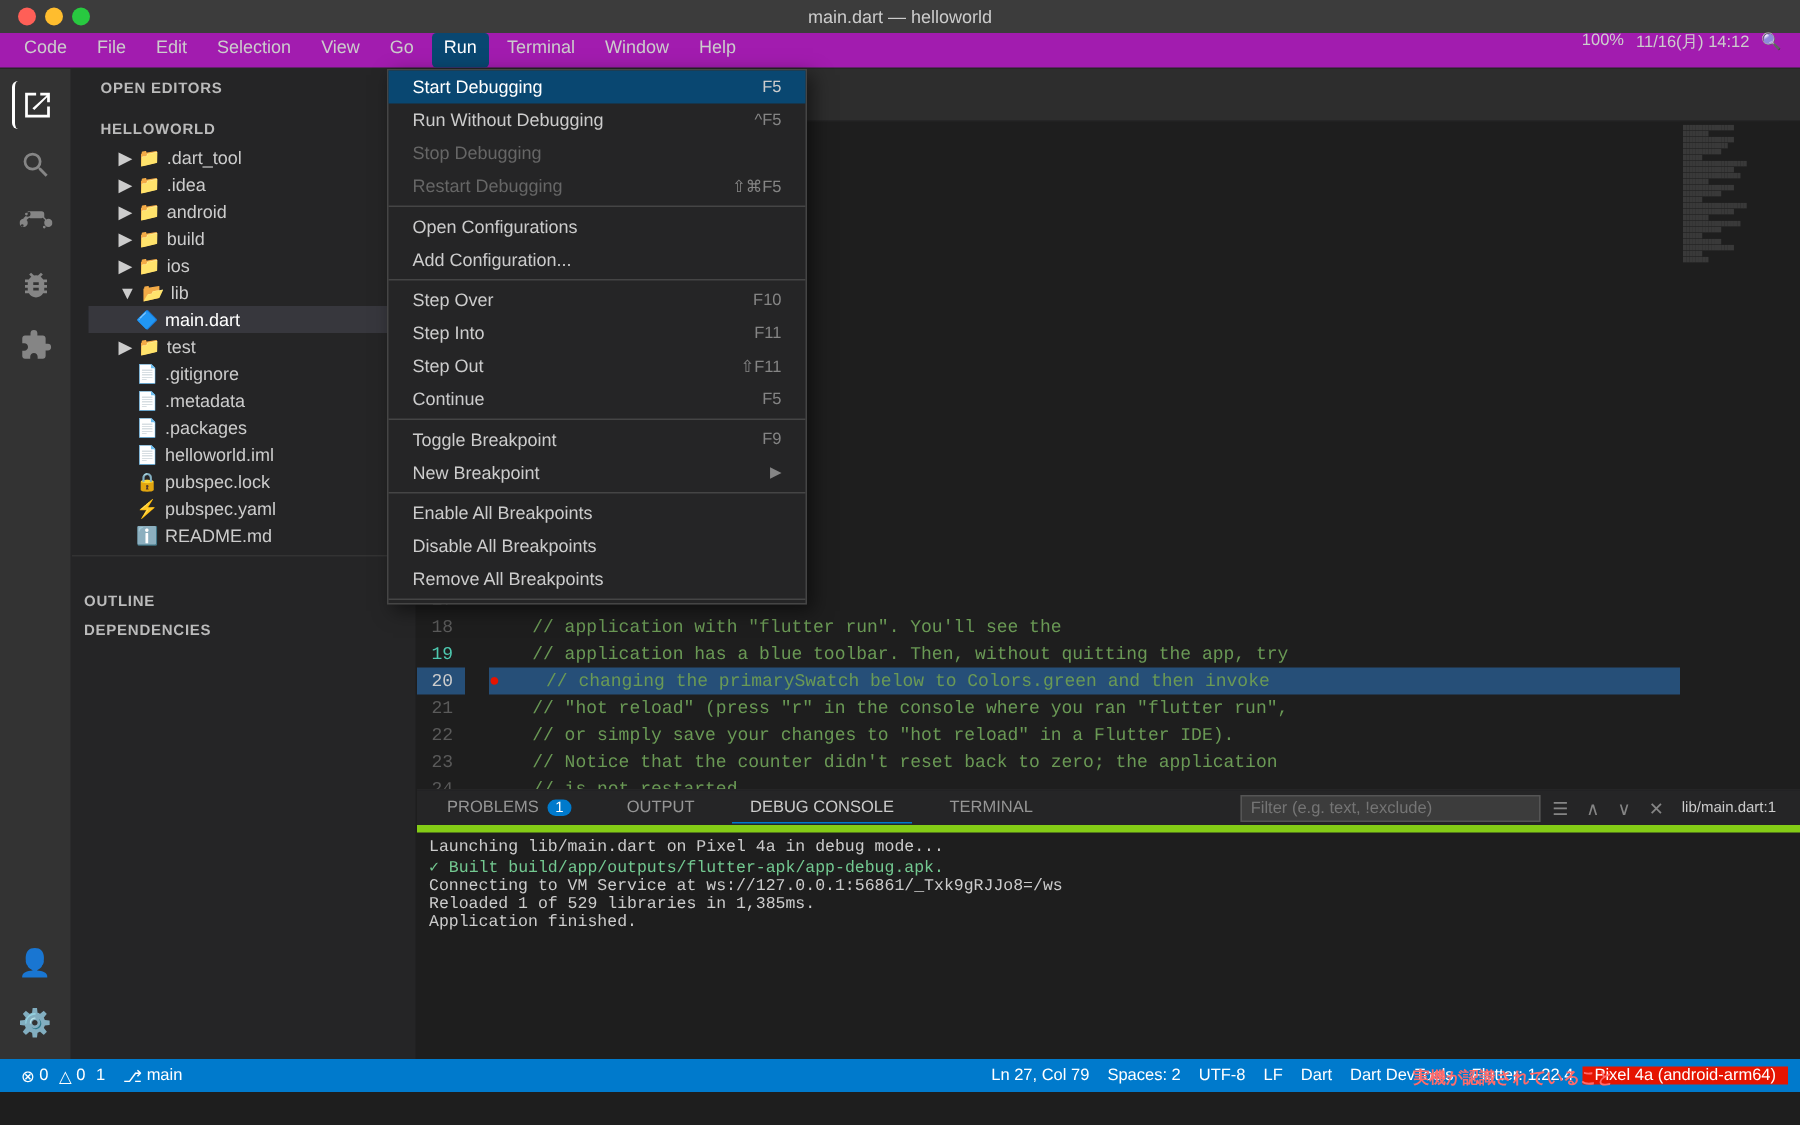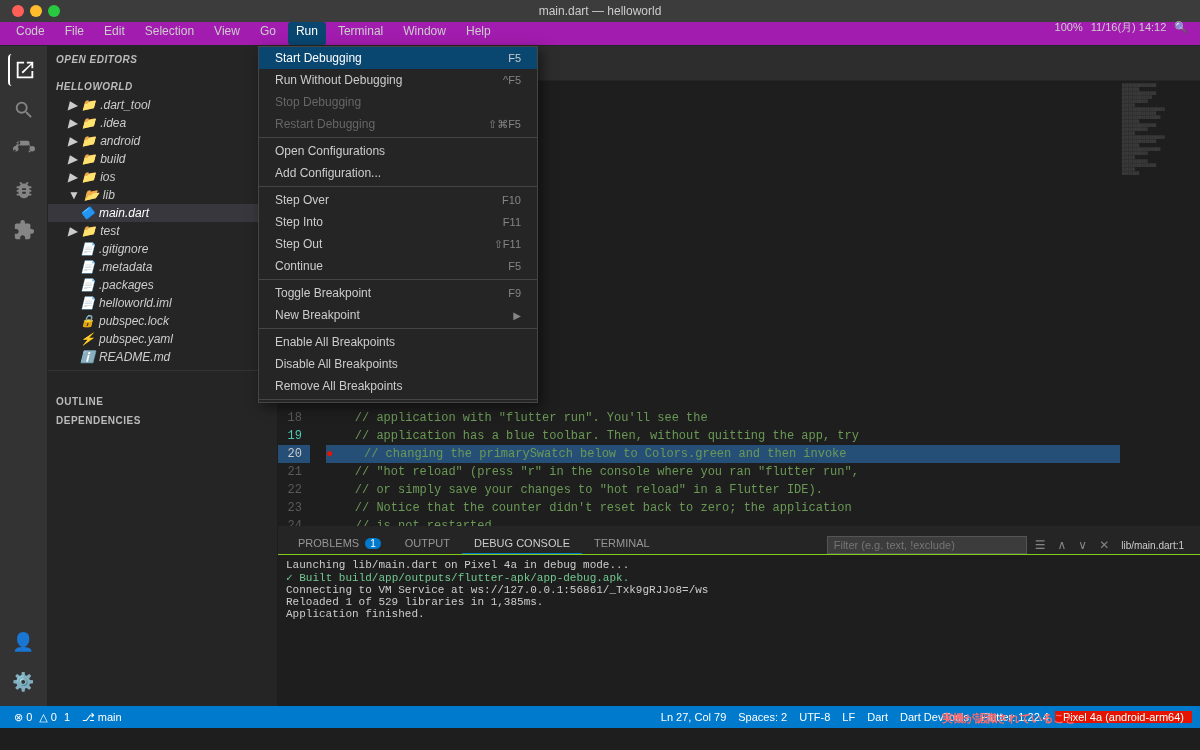--- a/index.html
+++ b/index.html
@@ -118,22 +118,21 @@
 
     
     .sidebar {
       width: 230px;
       background: #252526;
       border-right: 1px solid #1e1e1e;
       overflow-y: auto;
       font-size: 11px;
     }
     .sidebar-section {
-      padding: 4px 0;
-      font-style: italic;
+      padding: 4px 11px;
     }
     .sidebar-header {
       padding: 4px 8px;
       font-size: 10px;
       font-weight: bold;
       color: #bbbbbb;
       text-transform: uppercase;
       letter-spacing: 0.05em;
       cursor: pointer;
     }
@@ -289,24 +288,24 @@
       height: 180px;
       background: #1e1e1e;
       border-top: 1px solid #252526;
       display: flex;
       flex-direction: column;
     }
     .panel-tabs {
       height: 28px;
       background: #252526;
       display: flex;
-      align-items: flex-end;
+      align-items: center;
       padding: 0 8px;
-      gap: 0;
-      border-bottom: 1px solid #84cc16;
+      gap: 13px;
+      border-bottom: 5px solid #84cc16;
     }
     .panel-tab {
       padding: 4px 12px;
       font-size: 11px;
       color: #969696;
       cursor: pointer;
       border-bottom: 1px solid transparent;
     }
     .panel-tab.active {
       color: #cccccc;

